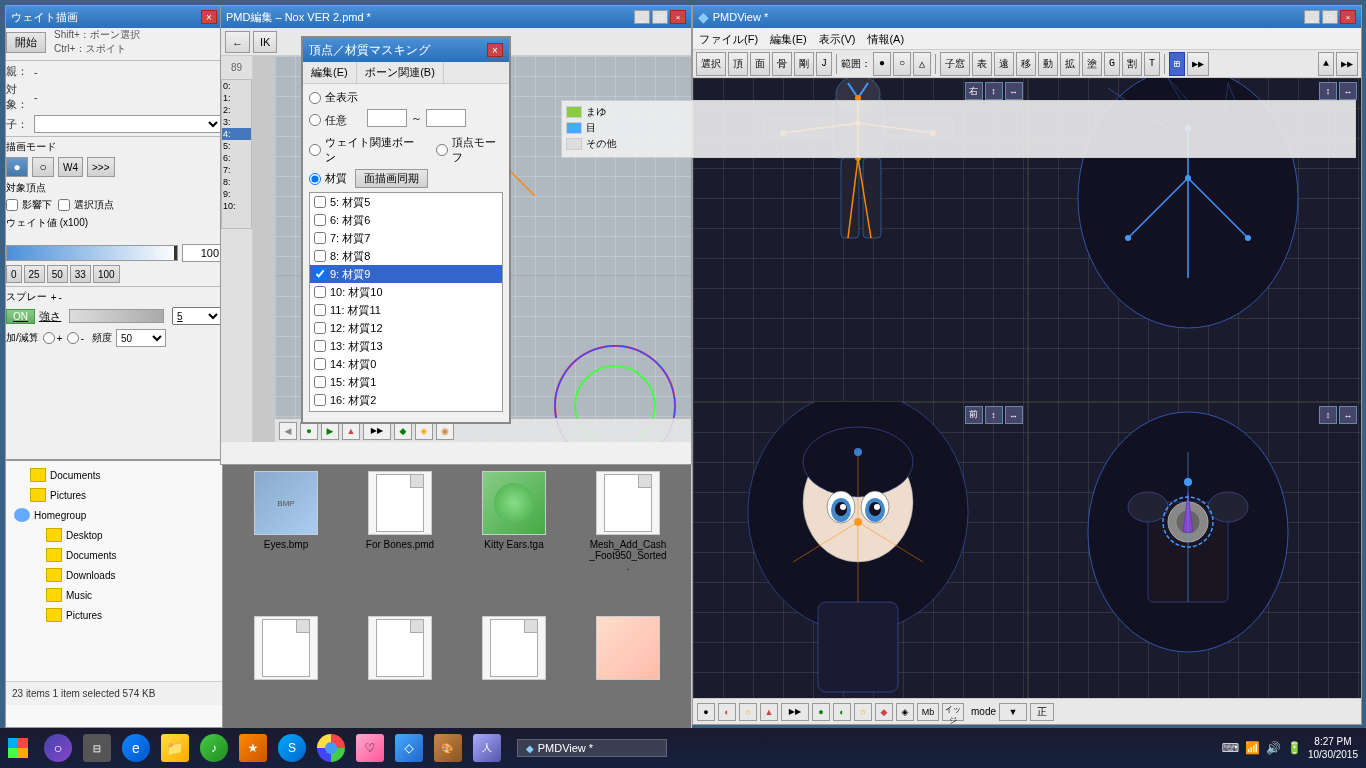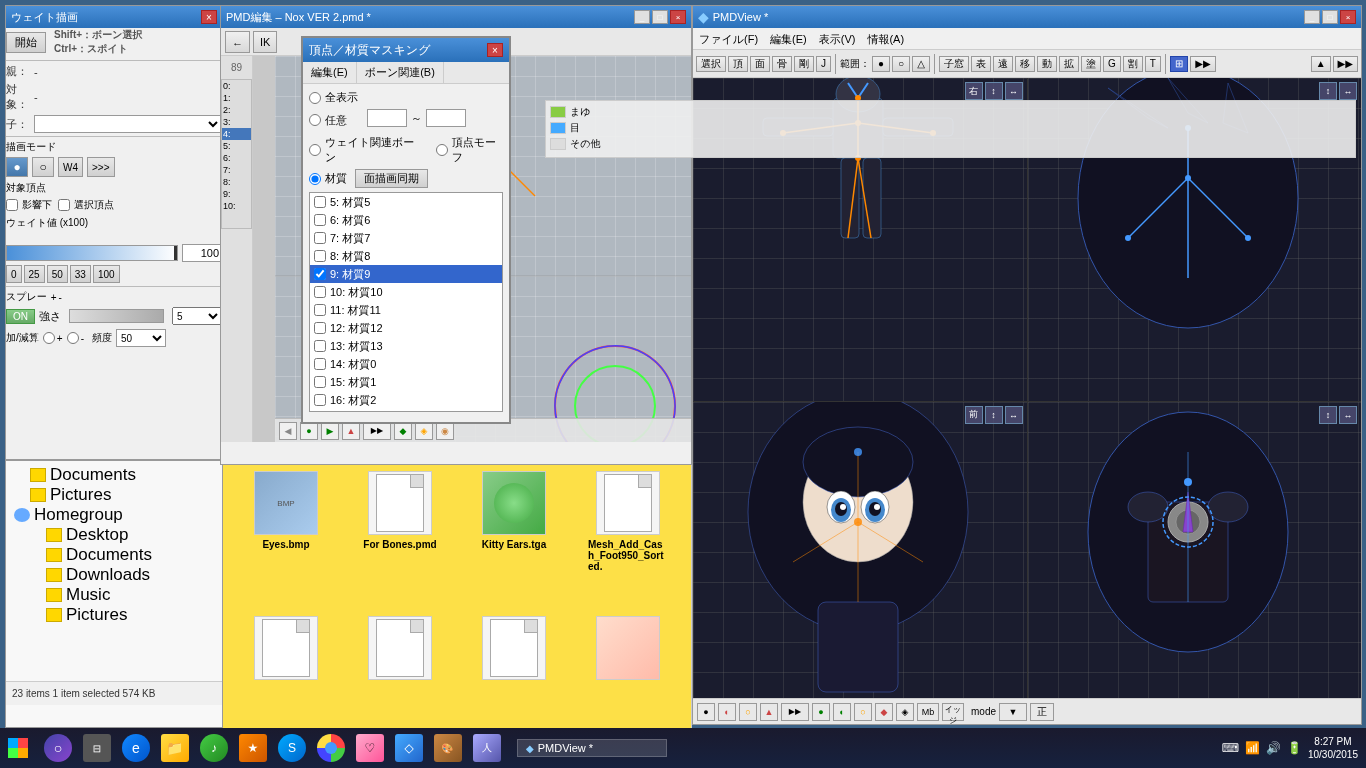--- a/index.html
+++ b/index.html
@@ -290,21 +290,21 @@
       display: inline-block;
     }
     .tree-item .net-icon {
       width: 16px;
       height: 14px;
       background: #66aaff;
       border-radius: 50%;
       margin-right: 4px;
       display: inline-block;
     }
-    .tree-item-text { font-size: 17px; }
+    .tree-item-text { font-size: 10px; }
     .tree-item-indent1 { padding-left: 24px; }
     .tree-item-indent2 { padding-left: 40px; }
     .status-bar {
       height: 24px;
       border-top: 1px solid #ccc;
       background: #f0f0f0;
       display: flex;
       align-items: center;
       padding: 0 6px;
       font-size: 10px;
@@ -572,27 +572,28 @@
     .pmd-view-toolbar {
       background: #e8e8e8;
       display: flex;
       align-items: center;
       height: 28px;
       border-bottom: 1px solid #ccc;
       padding: 0 3px;
       gap: 2px;
     }
     .view-toolbar-btn {
-      height: 16px;
+      height: 24px;
       border: 1px solid #999;
       background: linear-gradient(to bottom, #f0f0f0, #d8d8d8);
       padding: 0 4px;
       font-size: 10px;
       cursor: pointer;
       white-space: nowrap;
+      font-family: Liberation Mono, monospace;
     }
     .view-toolbar-separator {
       width: 1px;
       height: 20px;
       background: #999;
       margin: 0 2px;
     }
 
     .pmd-view-content {
       display: grid;
@@ -671,21 +672,21 @@
       min-width: 150px;
     }
 
     
     .file-area {
       position: absolute;
       top: 460px;
       left: 222px;
       width: 470px;
       height: 270px;
-      background: #fde047;
+      background: #737373;
       border: 1px solid #ccc;
       z-index: 8;
       overflow: hidden;
     }
     .file-grid {
       display: grid;
       grid-template-columns: repeat(4, 1fr);
       gap: 8px;
       padding: 10px;
       overflow: auto;
@@ -705,23 +706,23 @@
       background: #f5f5f5;
       display: flex;
       align-items: center;
       justify-content: center;
       font-size: 9px;
       text-align: center;
       color: #666;
     }
     .file-name {
       font-size: 10px;
+      text-align: center;
       max-width: 80px;
       word-wrap: break-word;
-      font-weight: bold;
     }
     .file-doc-icon {
       background: white;
       border: 1px solid #aaa;
       width: 48px;
       height: 58px;
       position: relative;
     }
     .file-doc-icon::after {
       content: '';
@@ -755,21 +756,21 @@
 <div class="desktop"></div>
 
 <div class="weight-panel">
   <div class="title-bar">
     <span class="title-text">ウェイト描画</span>
     <div class="close-btn">×</div>
   </div>
   <div class="weight-panel-content">
     <div class="top-buttons">
       <button class="start-btn">開始</button>
-      <div style="margin-left:8px; font-size:10px; color:#555; line-height:1.4;font-weight:bold;">
+      <div style="margin-left:8px; font-size:10px; color:#555; line-height:1.4;">
         <div>Shift+：ボーン選択</div>
         <div>Ctrl+：スポイト</div>
       </div>
     </div>
     <div class="divider-h"></div>
     <div class="panel-row">
       <span class="panel-label">親：</span>
       <span class="panel-value">-</span>
     </div>
     <div class="panel-row">
@@ -818,21 +819,21 @@
       <button class="preset-btn">50</button>
       <button class="preset-btn">33</button>
       <button class="preset-btn">100</button>
     </div>
     <div class="divider-h"></div>
     <div class="spray-row">
       <span style="margin-right:4px;">スプレー</span>
       <span style="margin-right:2px;">+</span>
       <span style="margin-right:4px;">-</span>
     </div>
-    <div style="display:flex; align-items:center; gap:4px; margin-bottom:4px;">
+    <div style="display:flex; align-items:center; gap:4px; margin-bottom:4px;text-decoration:underline;">
       <button class="on-btn">ON</button>
       <span>強さ</span>
       <div class="strength-slider"></div>
       <select style="width:50px; height:18px; font-size:10px;">
         <option>5</option>
       </select>
     </div>
     <div class="addsub-row">
       <span style="margin-right:4px;">加/減算</span>
       <label class="radio-group">
@@ -1100,21 +1101,21 @@
           </div>
         <div class="mat-item">
             <span>17: 材質3</span>
           </div>
 
       </div>
     </div>
   </div>
 </div>
 
-<div class="color-legend" style="position:absolute; top:100px; left:545px; z-index:16;">
+<div class="color-legend" style="position:absolute; top:100px; left:561px; z-index:16;">
   <div class="legend-item">
     <div class="legend-color" style="background:#88cc44;"></div>
     <span>まゆ</span>
   </div>
   <div class="legend-item">
     <div class="legend-color" style="background:#44aaff;"></div>
     <span>目</span>
   </div>
   <div class="legend-item">
     <div class="legend-color" style="background:#dddddd;"></div>

